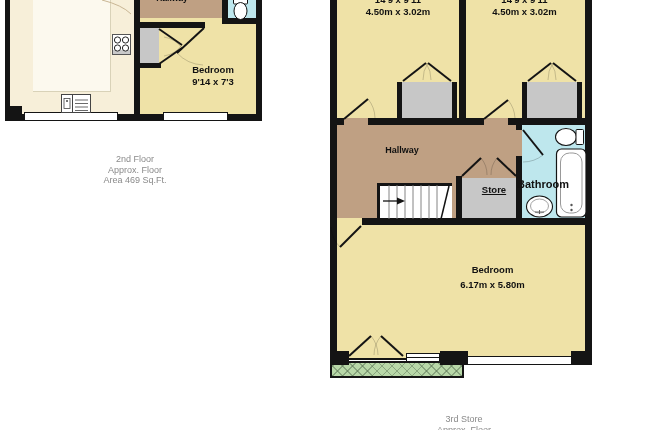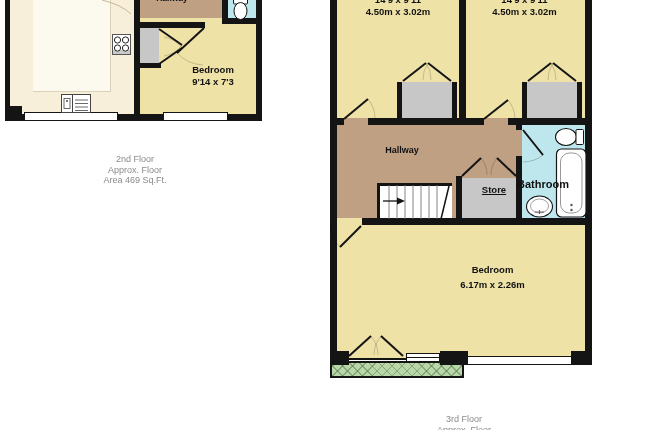--- a/index.html
+++ b/index.html
@@ -178,20 +178,20 @@
   </div>
   <div class="lbl rl" style="left:464px;top:-6px;width:121px;line-height:12px;">
     <div>14'9 x 9'11</div>
     <div>4.50m x 3.02m</div>
   </div>
   <div class="lbl" style="left:352px;top:145px;width:100px;font-size:9px;">Hallway</div>
   <div class="lbl" style="left:462px;top:184px;width:64px;font-size:9.5px;text-decoration:underline;">Store</div>
   <div class="lbl" style="left:517px;top:178px;width:52px;font-size:11px;font-weight:600;">Bathroom</div>
   <div class="lbl" style="left:400px;top:263px;width:185px;font-size:9.5px;line-height:14.5px;">
     <div>Bedroom</div>
-    <div>6.17m x 2.26m</div>
+    <div>6.17m x 5.80m</div>
   </div>
   <div class="cap" style="left:384px;top:414px;width:160px;">
-    <div>3rd Floor</div>
+    <div>3rd Store</div>
     <div>Approx. Floor</div>
   </div>
 
 </div>
 
 </body></html>

